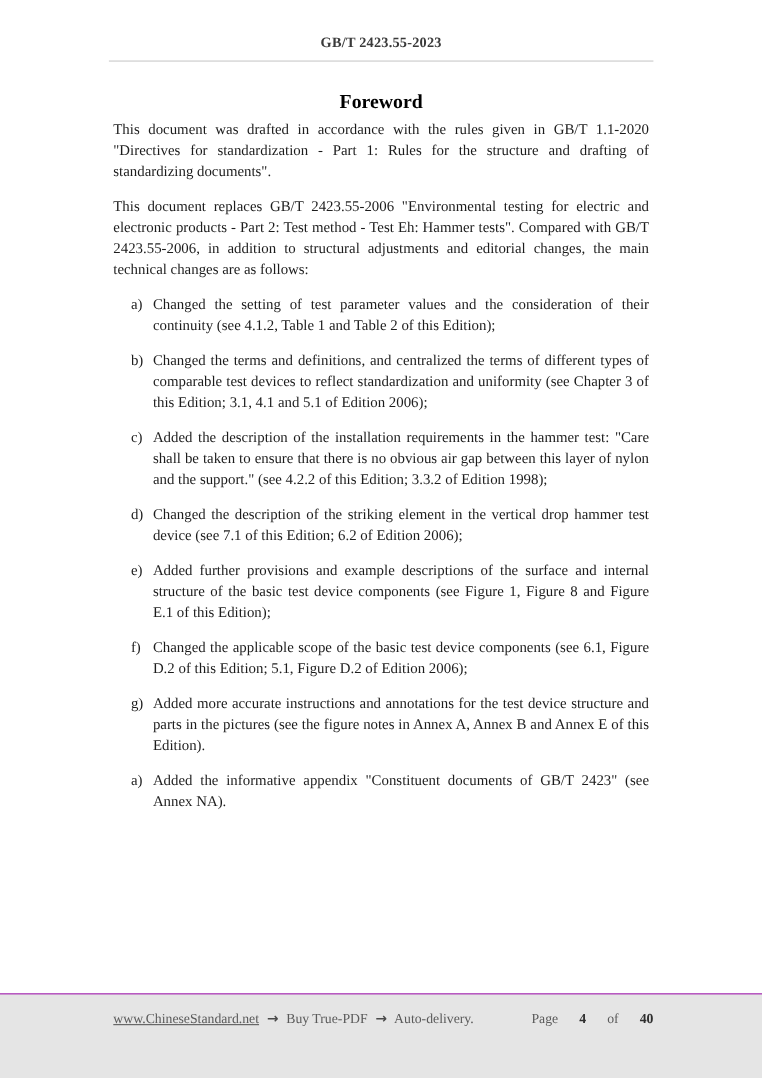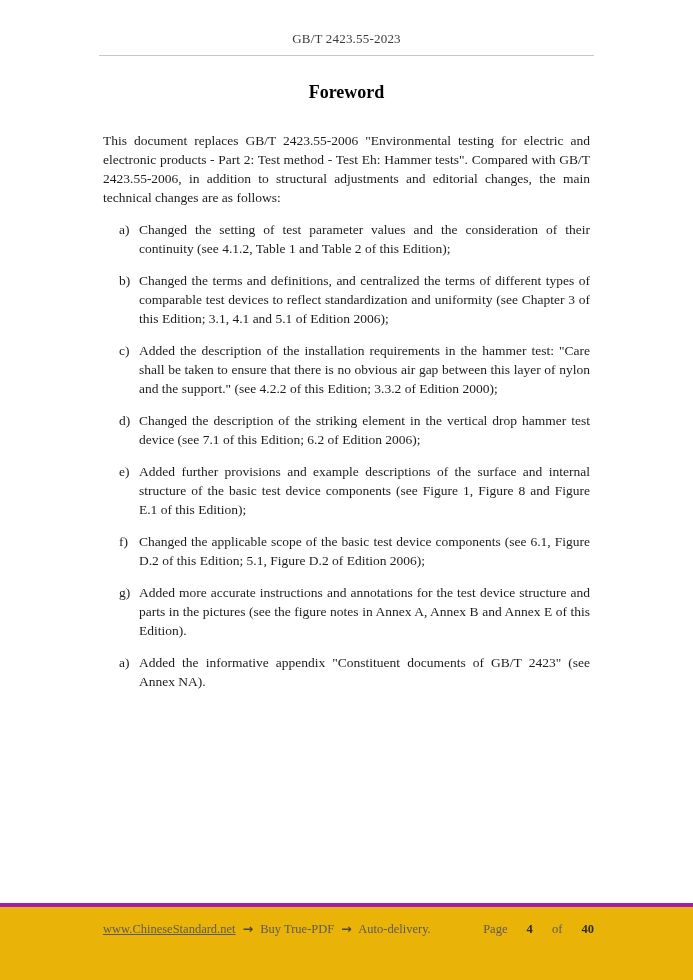--- a/index.html
+++ b/index.html
@@ -16,35 +16,36 @@
     color: #1c1c1c;
     overflow: hidden;
     box-sizing: border-box;
   }
   .doc-header {
     padding-top: 31px;
     text-align: center;
     font-size: 13px;
     color: #3a3a3a;
     letter-spacing: 0.2px;
+    font-weight: bold;
   }
   .header-rule {
     height: 0;
     border-bottom: 1px solid #c9c9c9;
     margin: 8px 99px 0 99px;
   }
   .content {
     padding: 0 103px;
   }
   .doc-title {
     text-align: center;
     font-weight: bold;
     font-size: 18px;
     line-height: 23px;
-    margin: 25px 0 27px 0;
+    margin: 25px 0 4px 0;
     color: #000000;
   }
   .para {
     font-size: 13.5px;
     line-height: 19px;
     text-align: justify;
     text-justify: inter-word;
     margin: 0 0 13px 0;
   }
   .list-item {
@@ -62,22 +63,22 @@
     flex: 1;
     text-align: justify;
     text-justify: inter-word;
   }
   .page-footer {
     position: absolute;
     left: 0;
     right: 0;
     bottom: 0;
     height: 77px;
-    background: #eab308;
-    border-top: 4px solid #a21caf;
+    background: #e5e5e5;
+    border-top: 1px solid #a21caf;
     box-sizing: border-box;
   }
   .footer-row {
     display: flex;
     justify-content: space-between;
     align-items: baseline;
     padding: 14px 99px 0 103px;
     font-size: 12.5px;
     color: #5a5a5a;
   }
@@ -102,32 +103,33 @@
 <body>
 
 <div class="page">
 
   <div class="doc-header">GB/T 2423.55-2023</div>
   <div class="header-rule"></div>
 
   <div class="content">
     <div class="doc-title">Foreword</div>
     <div>
+        <p class="para">This document was drafted in accordance with the rules given in GB/T 1.1-2020 "Directives for standardization - Part 1: Rules for the structure and drafting of standardizing documents".</p>
         <p class="para">This document replaces GB/T 2423.55-2006 "Environmental testing for electric and electronic products - Part 2: Test method - Test Eh: Hammer tests". Compared with GB/T 2423.55-2006, in addition to structural adjustments and editorial changes, the main technical changes are as follows:</p>
         <div class="list-item">
           <span class="marker">a)</span>
           <div class="li-text">Changed the setting of test parameter values and the consideration of their continuity (see 4.1.2, Table 1 and Table 2 of this Edition);</div>
         </div>
         <div class="list-item">
           <span class="marker">b)</span>
           <div class="li-text">Changed the terms and definitions, and centralized the terms of different types of comparable test devices to reflect standardization and uniformity (see Chapter 3 of this Edition; 3.1, 4.1 and 5.1 of Edition 2006);</div>
         </div>
         <div class="list-item">
           <span class="marker">c)</span>
-          <div class="li-text">Added the description of the installation requirements in the hammer test: "Care shall be taken to ensure that there is no obvious air gap between this layer of nylon and the support." (see 4.2.2 of this Edition; 3.3.2 of Edition 2000);</div>
+          <div class="li-text">Added the description of the installation requirements in the hammer test: "Care shall be taken to ensure that there is no obvious air gap between this layer of nylon and the support." (see 4.2.2 of this Edition; 3.3.2 of Edition 1998);</div>
         </div>
         <div class="list-item">
           <span class="marker">d)</span>
           <div class="li-text">Changed the description of the striking element in the vertical drop hammer test device (see 7.1 of this Edition; 6.2 of Edition 2006);</div>
         </div>
         <div class="list-item">
           <span class="marker">e)</span>
           <div class="li-text">Added further provisions and example descriptions of the surface and internal structure of the basic test device components (see Figure 1, Figure 8 and Figure E.1 of this Edition);</div>
         </div>
         <div class="list-item">

